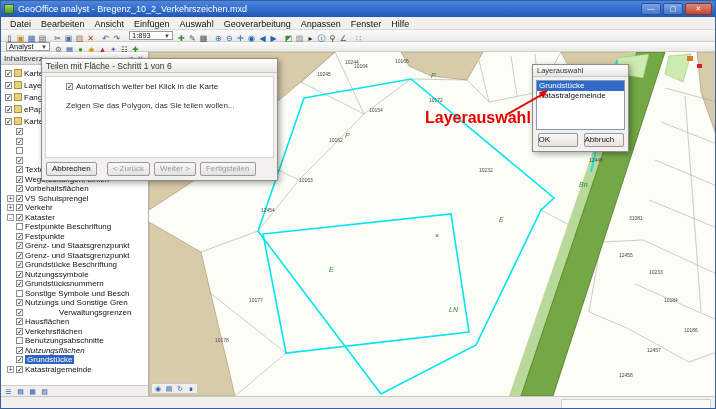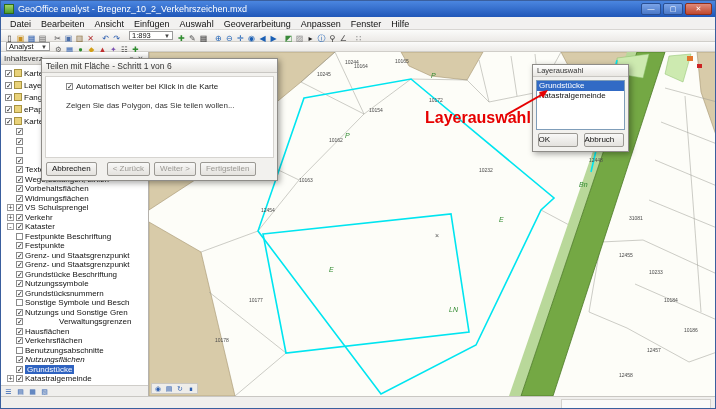--- a/index.html
+++ b/index.html
@@ -175,24 +175,20 @@
             <span class="cb">✓</span>
             <span class="toc-label">Texte,Symbole</span>
           </div>
           <div class="toc-row tree-row" style="padding-left: 15px;">
             <span class="cb">✓</span>
             <span class="toc-label">Wege,Leitungen, Linien</span>
           </div>
           <div class="toc-row tree-row" style="padding-left: 15px;">
             <span class="cb">✓</span>
             <span class="toc-label">Vorbehaltsflächen</span>
-          </div>
-          <div class="toc-row tree-row" style="padding-left: 15px;">
-            <span class="cb">✓</span>
-            <span class="toc-label">Widmungsflächen</span>
           </div>
           <div class="toc-row tree-row" style="padding-left: 6px;">
             <span class="expander">+</span>
             <span class="cb">✓</span>
             <span class="toc-label">VS Schulsprengel</span>
           </div>
           <div class="toc-row tree-row" style="padding-left: 6px;">
             <span class="expander">+</span>
             <span class="cb">✓</span>
             <span class="toc-label">Verkehr</span>

